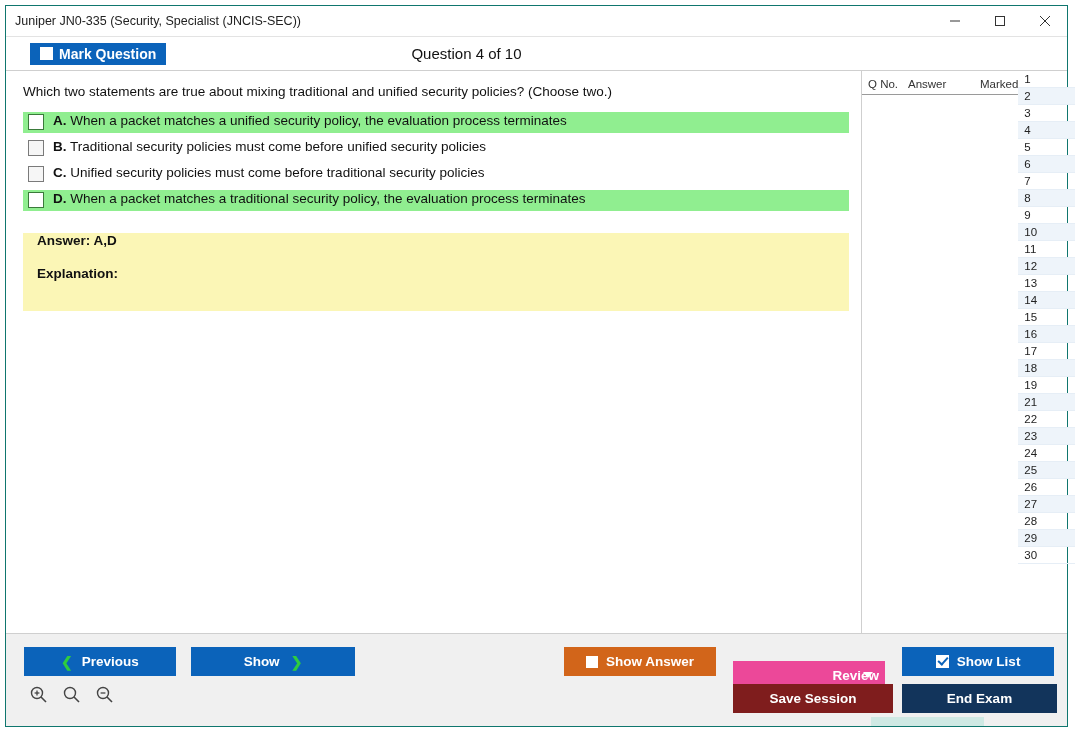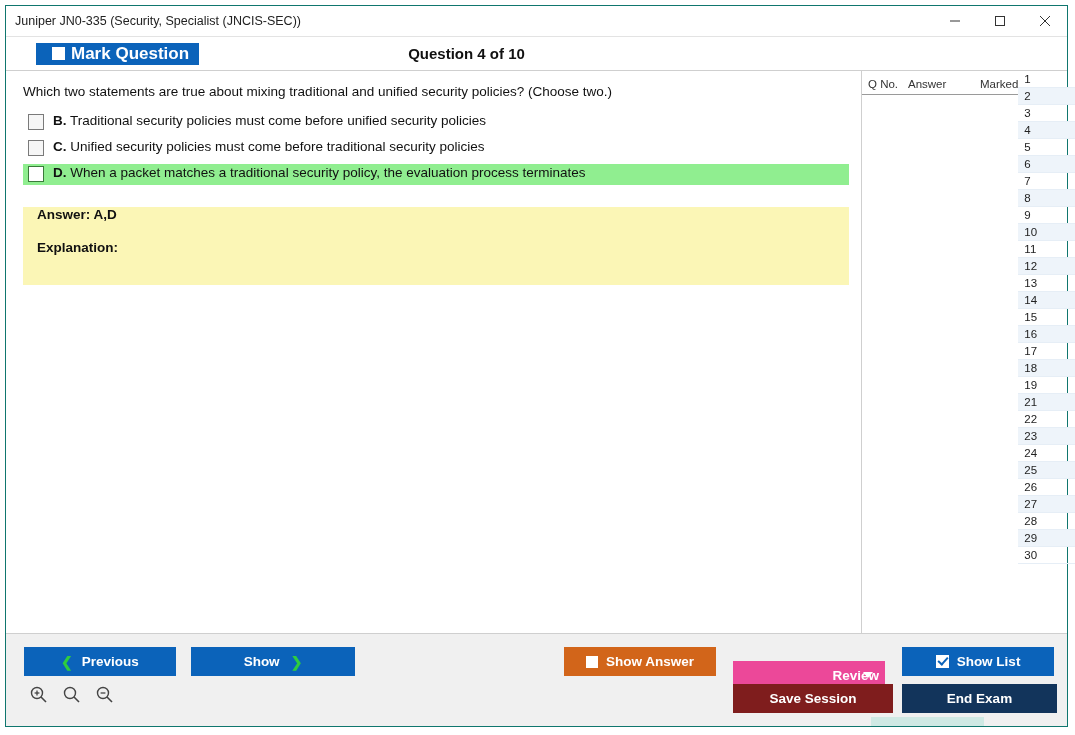--- a/index.html
+++ b/index.html
@@ -62,46 +62,46 @@
   .headerrow {
     flex: 0 0 33px;
     height: 33px;
     position: relative;
     display: flex;
     align-items: center;
     background: #ffffff;
     border-bottom: 1px solid #cfcfcf;
   }
   .mark-btn {
-    margin-left: 30px;
+    margin-left: 24px;
     height: 22px;
     background: #0b63ba;
     color: #ffffff;
-    font-size: 17px;
+    font-size: 14px;
     font-weight: bold;
     display: flex;
     align-items: center;
-    padding: 0 10px 0 16px;
+    padding: 0 10px 0 10px;
     border: none;
     cursor: pointer;
   }
   .mark-btn .box {
     width: 11px;
     height: 11px;
     background: #ffffff;
     border: 1px solid #ffffff;
     margin-right: 6px;
   }
   .qtitle {
     position: absolute;
     left: 0;
     right: 0;
     text-align: center;
     font-size: 15px;
-    font-weight: bold;
+    font-weight: normal;
     color: #111;
     pointer-events: none;
   }
   
   .qtitle span { position: relative; left: -70px; }
 
   
   .body {
     flex: 1 1 auto;
     display: flex;
@@ -383,20 +383,24 @@
         <span>Question 4 of 10</span>
       </div>
     </div>
 
     <div class="body">
 
       <div class="left">
         <div class="qtext">Which two statements are true about mixing traditional and unified security policies? (Choose two.)</div>
 
         <div class="choices">
+          <div class="choice correct">
+            <span class="cb"></span>
+            <span class="ctext"><b>A.</b> <span>When a packet matches a unified security policy, the evaluation process terminates</span></span>
+          </div>
           <div class="choice">
             <span class="cb"></span>
             <span class="ctext"><b>B.</b> <span>Traditional security policies must come before unified security policies</span></span>
           </div>
           <div class="choice">
             <span class="cb"></span>
             <span class="ctext"><b>C.</b> <span>Unified security policies must come before traditional security policies</span></span>
           </div>
           <div class="choice correct">
             <span class="cb"></span>

